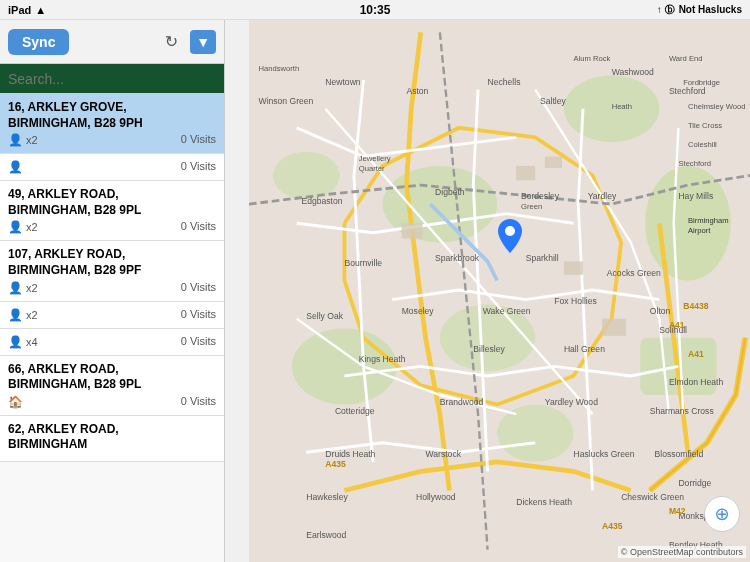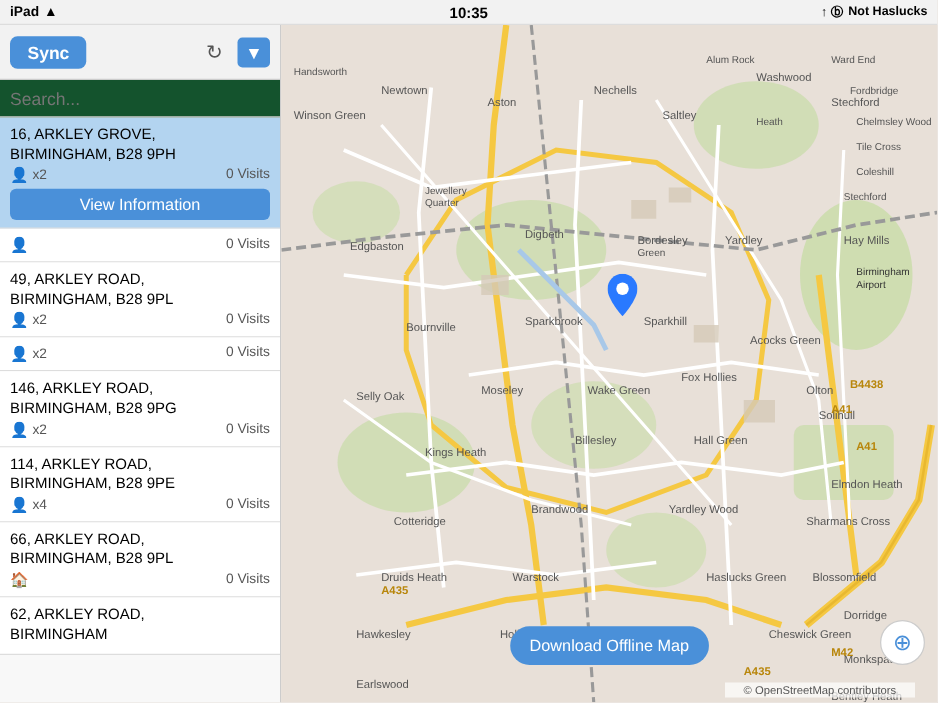--- a/index.html
+++ b/index.html
@@ -21,20 +21,21 @@
     }
     .status-left { display: flex; align-items: flex-end; gap: 4px; }
     .status-center { position: absolute; left: 50%; transform: translateX(-50%); font-size: 12px; font-weight: 600; }
     .status-right { display: flex; align-items: center; gap: 4px; font-size: 10px; }
 
     
     .main-layout {
       display: flex;
       width: 750px;
       height: 542px;
+      gap: 24px;
     }
 
     
     .sidebar {
       width: 225px;
       height: 542px;
       background: #f8f8f8;
       display: flex;
       flex-direction: column;
       border-right: 1px solid #ccc;
@@ -108,21 +109,21 @@
       border-bottom: 1px solid #ddd;
       padding: 6px 8px;
       background: white;
       cursor: pointer;
     }
     .list-item.active {
       background: #b3d4f0;
     }
     .list-item .address {
       font-size: 12px;
-      font-weight: 400;
+      font-weight: 700;
       color: #000;
       line-height: 1.3;
       margin-bottom: 2px;
     }
     .list-item .meta {
       display: flex;
       justify-content: space-between;
       font-size: 11px;
       color: #555;
     }
@@ -202,25 +203,25 @@
       justify-content: center;
       cursor: pointer;
       font-size: 18px;
       color: #4a90d9;
     }
 
     
     .map-attribution {
       position: absolute;
       bottom: 4px;
-      right: 18px;
+      right: 4px;
       font-size: 9px;
       color: #555;
       background: rgba(255,255,255,0.7);
-      padding: 1px 15px;
+      padding: 1px 3px;
       margin-left: 48px;
     }
 
     
     .icon-person::before { content: '👤'; font-size: 12px; }
     .icon-home::before { content: '🏠'; font-size: 12px; }
 
     
     .list::-webkit-scrollbar { width: 4px; }
     .list::-webkit-scrollbar-thumb { background: #ccc; border-radius: 2px; }
@@ -258,21 +259,20 @@
     <div class="list" id="address-list">
     <div class="list-item active">
           <div class="address">16, ARKLEY GROVE,<br>BIRMINGHAM, B28 9PH</div>
           <div class="meta">
         <div class="person-info">
           <span class="icon-person"></span>
           <span>x2</span>
         </div>
         <span>0 Visits</span>
       </div>
-          <button class="view-info-btn">View Information</button>
         </div>
         <div class="list-item">
           <div class="meta">
         <div class="person-info">
           <span class="icon-person"></span>
 
         </div>
         <span>0 Visits</span>
       </div>
         </div>
@@ -280,40 +280,39 @@
           <div class="address">49, ARKLEY ROAD,<br>BIRMINGHAM, B28 9PL</div>
           <div class="meta">
         <div class="person-info">
           <span class="icon-person"></span>
           <span>x2</span>
         </div>
         <span>0 Visits</span>
       </div>
         </div>
         <div class="list-item">
+          <div class="address">107, ARKLEY ROAD,<br>BIRMINGHAM, B28 9PF</div>
           <div class="meta">
         <div class="person-info">
           <span class="icon-person"></span>
           <span>x2</span>
         </div>
         <span>0 Visits</span>
       </div>
         </div>
         <div class="list-item">
-          <div class="address">146, ARKLEY ROAD,<br>BIRMINGHAM, B28 9PG</div>
           <div class="meta">
         <div class="person-info">
           <span class="icon-person"></span>
           <span>x2</span>
         </div>
         <span>0 Visits</span>
       </div>
         </div>
         <div class="list-item">
-          <div class="address">114, ARKLEY ROAD,<br>BIRMINGHAM, B28 9PE</div>
           <div class="meta">
         <div class="person-info">
           <span class="icon-person"></span>
           <span>x4</span>
         </div>
         <span>0 Visits</span>
       </div>
         </div>
         <div class="list-item">
           <div class="address">66, ARKLEY ROAD,<br>BIRMINGHAM, B28 9PL</div>
@@ -452,21 +451,20 @@
       <text x="450" y="475" font-size="9" fill="#555" font-family="Arial">Dorridge</text>
     </svg>
 
     <div class="map-pin" style="top:43%; left:52%;">
       <svg viewBox="0 0 24 34" xmlns="http://www.w3.org/2000/svg" width="24" height="34">
         <path d="M12 0C5.4 0 0 5.4 0 12c0 9 12 22 12 22s12-13 12-22C24 5.4 18.6 0 12 0z" fill="#2979ff"></path>
         <circle cx="12" cy="12" r="5" fill="white"></circle>
       </svg>
     </div>
 
-    <button class="download-btn">Download Offline Map</button>
 
     <button class="compass-btn">
       <span>⊕</span>
     </button>
 
     <div class="map-attribution">© OpenStreetMap contributors</div>
   </div>
 
 </div>
 

